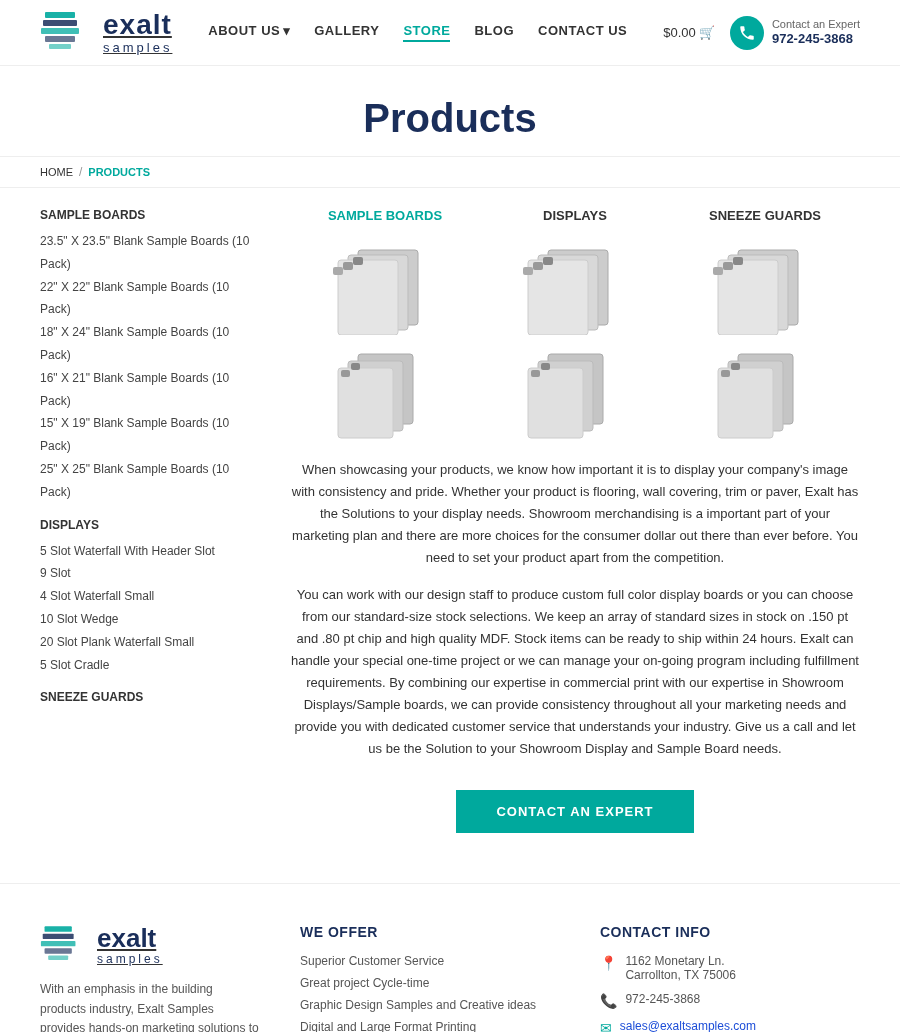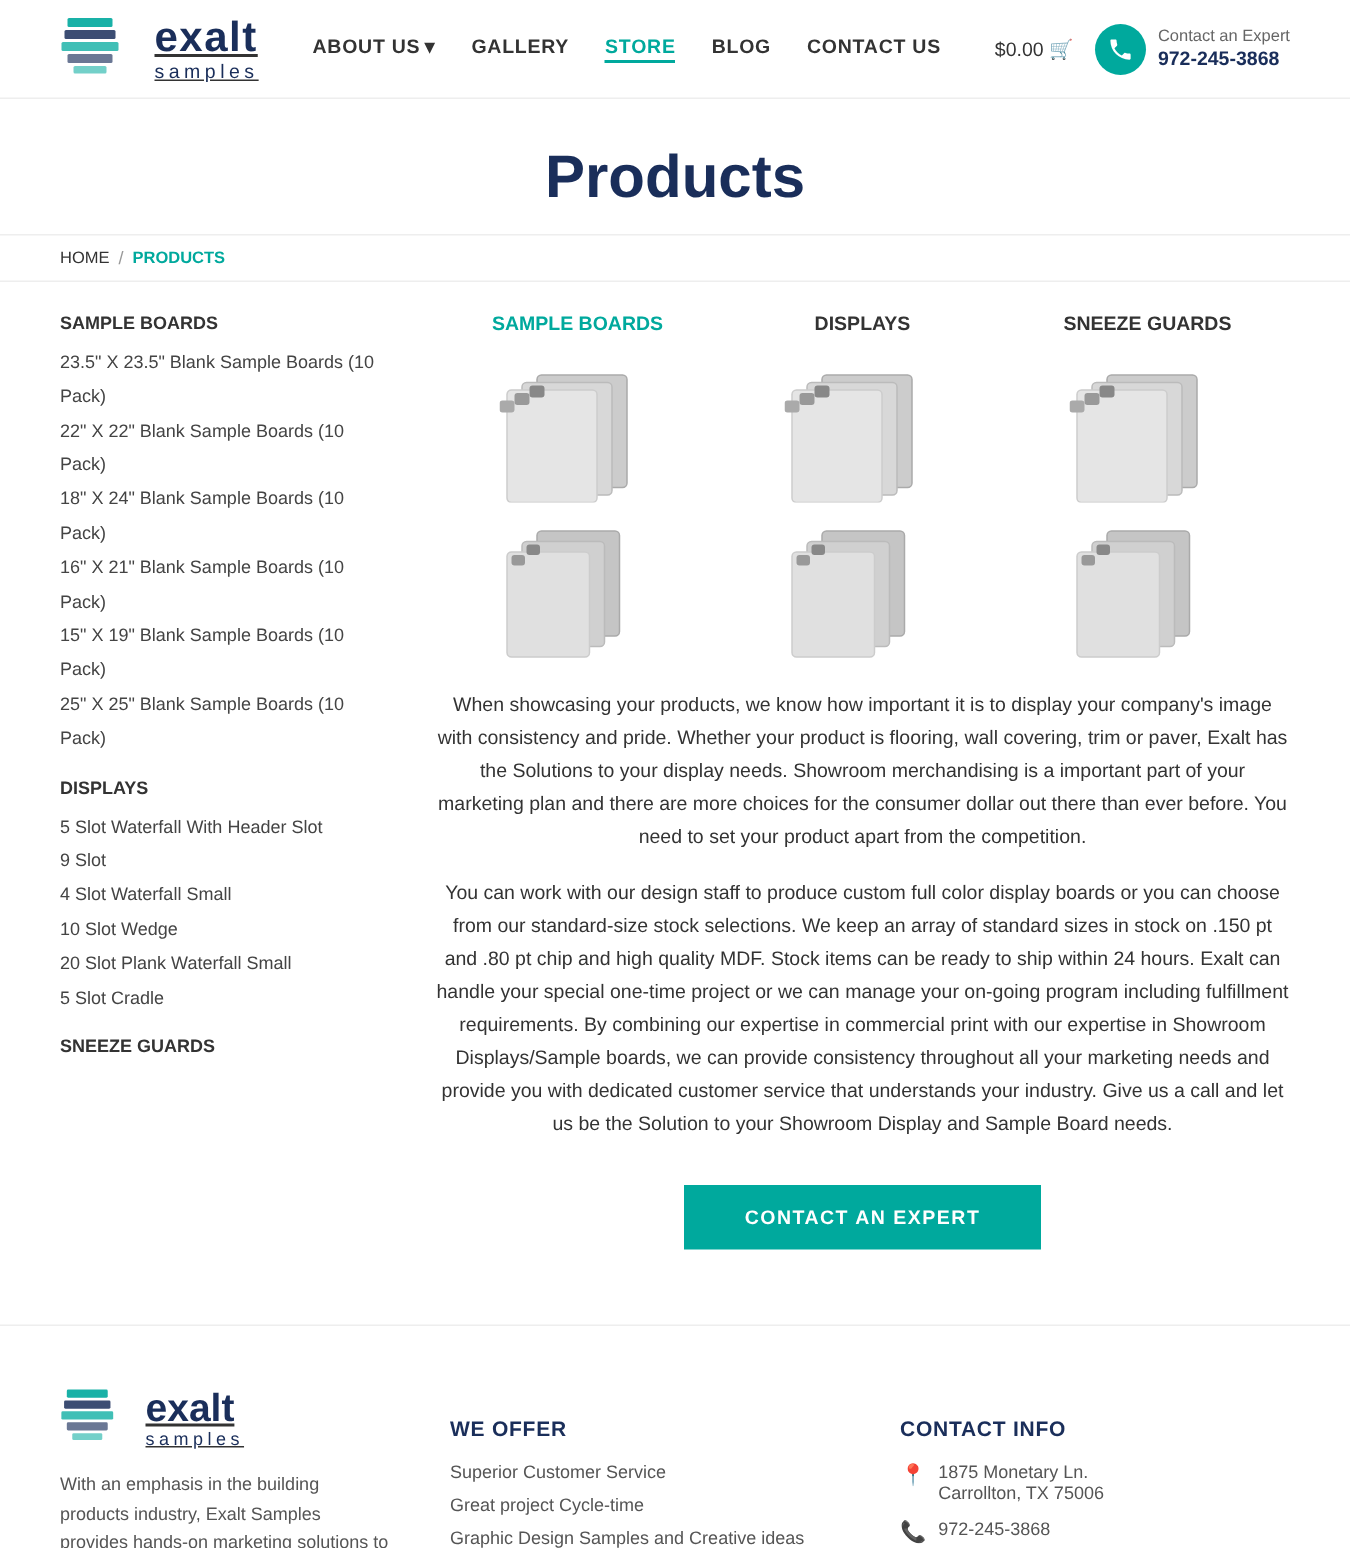--- a/index.html
+++ b/index.html
@@ -211,21 +211,20 @@
       gap: 40px;
     }
     .footer-col { flex: 1; }
     .footer-col-title {
       font-size: 14px;
       font-weight: bold;
       text-transform: uppercase;
       color: #1a2e5a;
       margin-bottom: 14px;
       letter-spacing: 0.5px;
-      margin-top: 20px;
     }
     .footer-col ul { list-style: none; }
     .footer-col ul li {
       font-size: 12px;
       color: #555;
       margin-bottom: 8px;
     }
     .footer-contact-item {
       display: flex;
       align-items: flex-start;
@@ -479,21 +478,21 @@
         <li>Digital and Large Format Printing</li>
 
       </ul>
     </div>
 
     <div class="footer-col">
       <div class="footer-col-title">CONTACT INFO</div>
       <div class="footer-contact-item">
         <span class="footer-contact-icon">📍</span>
         <div>
-          <div>1875 Monetary Ln.</div>
+          <div>1162 Monetary Ln.</div>
           <div>Carrollton, TX 75006</div>
         </div>
       </div>
       <div class="footer-contact-item">
         <span class="footer-contact-icon">📞</span>
         <span>972-245-3868</span>
       </div>
       <div class="footer-contact-item">
         <span class="footer-contact-icon">✉</span>
         <a href="#" style="color:#1d4ed8;text-decoration:none;font-size:12px;">sales@exaltsamples.com</a>

